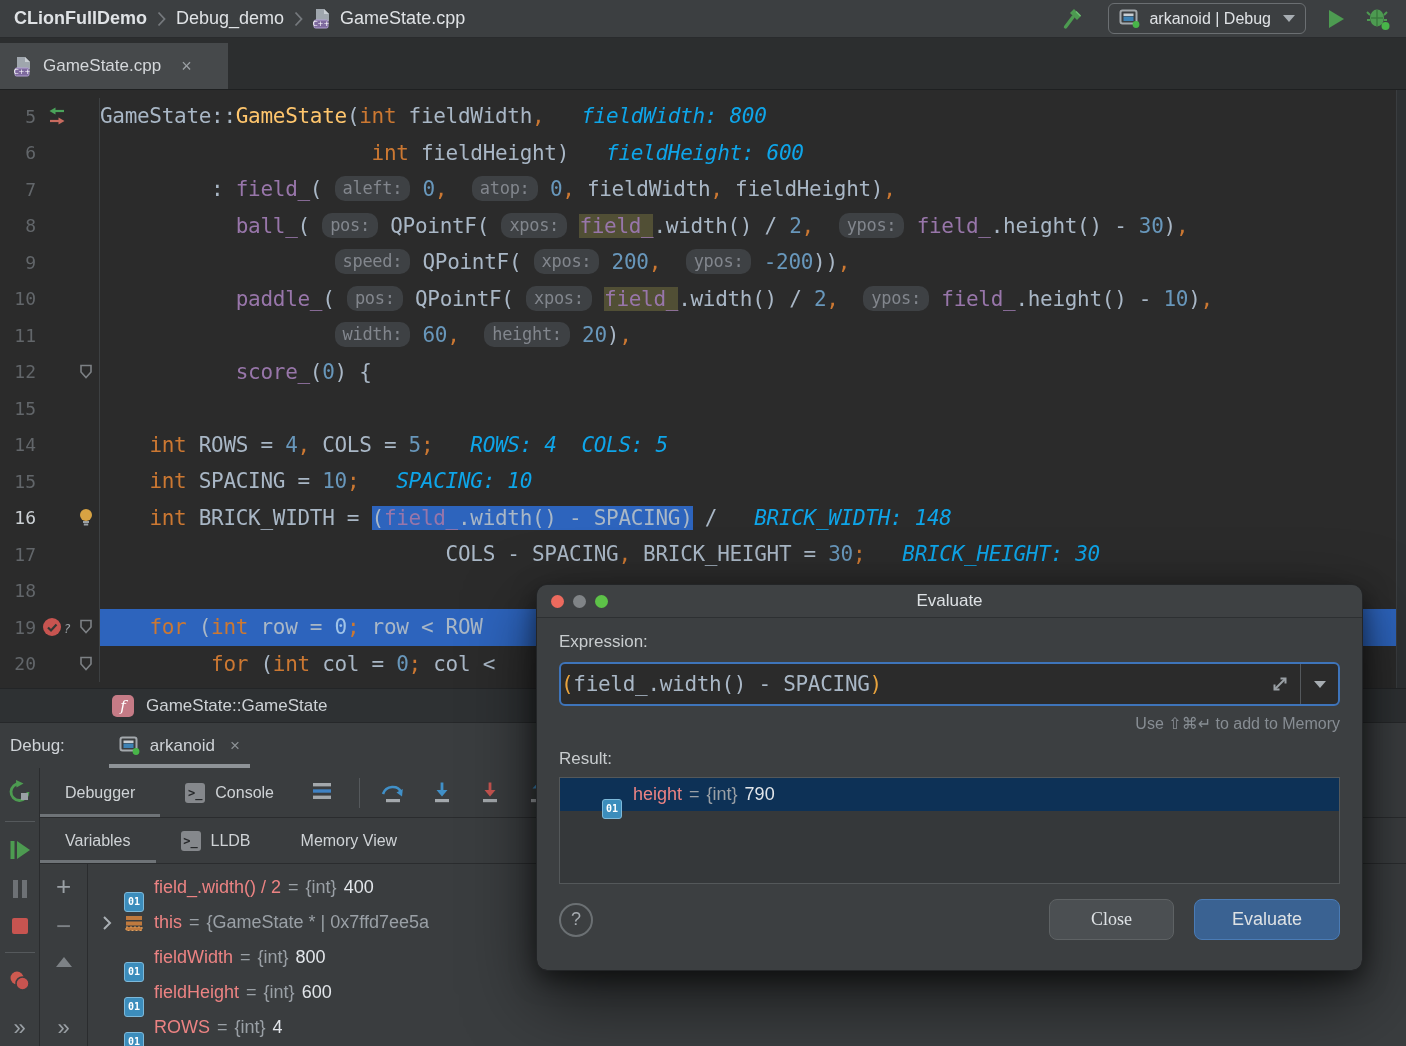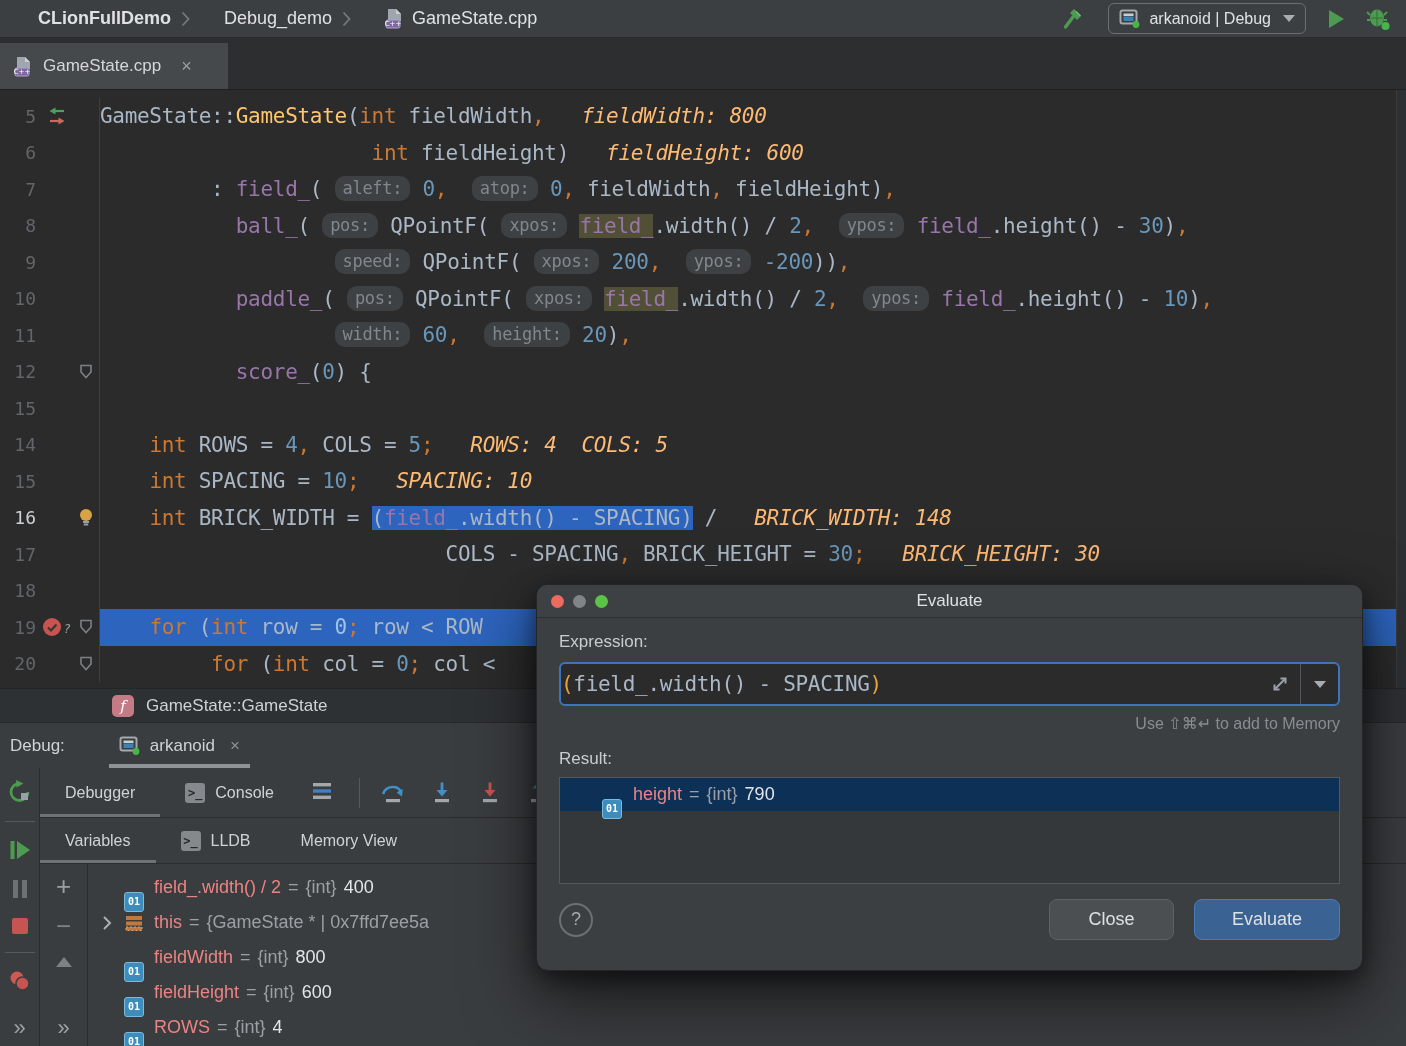--- a/index.html
+++ b/index.html
@@ -7,21 +7,21 @@
   #app {
     position:relative; width:1406px; height:1046px; overflow:hidden;
     background:#2b2b2b; font-family:"Liberation Sans", sans-serif; color:#dfe2e5;
   }
   .ic { display:inline-flex; align-items:center; justify-content:center; }
 
   
   #topbar { position:absolute; left:0; top:0; width:1406px; height:38px;
     background:#3c3f41; display:flex; align-items:center; padding:0 14px;
     border-bottom:1px solid #292b2d; }
-  .crumb { font-size:18px; color:#dfe2e5; display:inline-flex; align-items:center; gap:8px; cursor:default;margin-left:24px; }
+  .crumb { font-size:18px; color:#dfe2e5; display:inline-flex; align-items:center; gap:8px; cursor:default; }
   .crumb.bold { font-weight:bold; }
   .crumb-sep { margin:0 10px; display:inline-flex; }
   #topbar-right { margin-left:auto; display:flex; align-items:center; gap:20px; }
   #run-config { display:flex; align-items:center; gap:8px; border:1px solid #6b6f72;
     border-radius:6px; height:31px; padding:4px 10px; font-size:16px; color:#dfe2e5; }
   #run-config .dd { margin-left:4px; }
 
   
   #tabbar { position:absolute; left:0; top:38px; width:1406px; height:52px; background:#2c2e2f;
     border-bottom:1px solid #1e2021; }
@@ -44,21 +44,21 @@
   .slotB { width:24px; display:flex; justify-content:center; align-items:center; }
   .code { flex:1 1 auto; font-family:"DejaVu Sans Mono", monospace; font-size:21px;
     line-height:36.5px; white-space:pre; color:#a9b7c6; letter-spacing:-0.3px; }
   .crow.exec .code { background:#2d64bd; }
   .s-p  { color:#a9b7c6; }
   .s-k  { color:#cc7832; }
   .s-fn { color:#ffc66d; }
   .s-m  { color:#9876aa; }
   .s-n  { color:#6897bb; }
   .s-o  { color:#cc7832; }
-  .s-dbg { color:#fdba74; font-style:italic; }
+  .s-dbg { color:#0ea5e9; font-style:italic; }
   .s-chip { display:inline-block; background:#3e4144; color:#82868d; border-radius:10px;
     padding:0 8px; font-size:17px; line-height:25px; vertical-align:2px; font-style:normal; }
   .s-sel { background:#2d64bd; }
   .s-hl  { background:#514f35; }
   .crow.exec .s-n { color:#9fc3e8; }
 
   
   #efooter { position:absolute; left:0; top:688px; width:1406px; height:34px; background:#2e3133;
     border-top:1px solid #232527; display:flex; align-items:center; gap:12px; padding-left:112px;
     font-size:17px; color:#ced2d6; }
@@ -133,21 +133,21 @@
   #result-label { margin-top:16px; }
   #result-box { margin-top:8px; height:107px; background:#35383a; border:1px solid #54585a; }
   #result-row { height:33px; background:#0d3156; display:flex; align-items:center; padding-left:40px;
     font-size:18px; }
   #result-row .vic { width:24px; display:flex; justify-content:center; margin-right:9px; }
   #dlg-footer { display:flex; align-items:center; margin-top:15px; padding:0 0; }
   #help-btn { width:34px; height:34px; border-radius:50%; border:2px solid #6b7073; color:#a6abb0;
     font-size:18px; display:flex; align-items:center; justify-content:center; background:transparent; }
   .btn { height:41px; border-radius:8px; font-size:18px; color:#dde1e4; display:flex; align-items:center;
     justify-content:center; font-family:"Liberation Sans", sans-serif; }
-  #close-btn { width:125px; margin-left:auto; background:#4b4f52; border:1px solid #5e6264; }
+  #close-btn { width:125px; margin-left:auto; background:#4b4f52; border:1px solid #5e6264;font-family:Liberation Serif, serif; }
   #eval-btn { width:146px; margin-left:20px; background:#3a6292; border:1px solid #4a7bb5; }
 
   .dd-tri { width:0; height:0; border-left:6px solid transparent; border-right:6px solid transparent;
     border-top:7px solid #a7adb2; display:inline-block; }
 </style>
 </head>
 <body>
 
 <div id="app">
 

